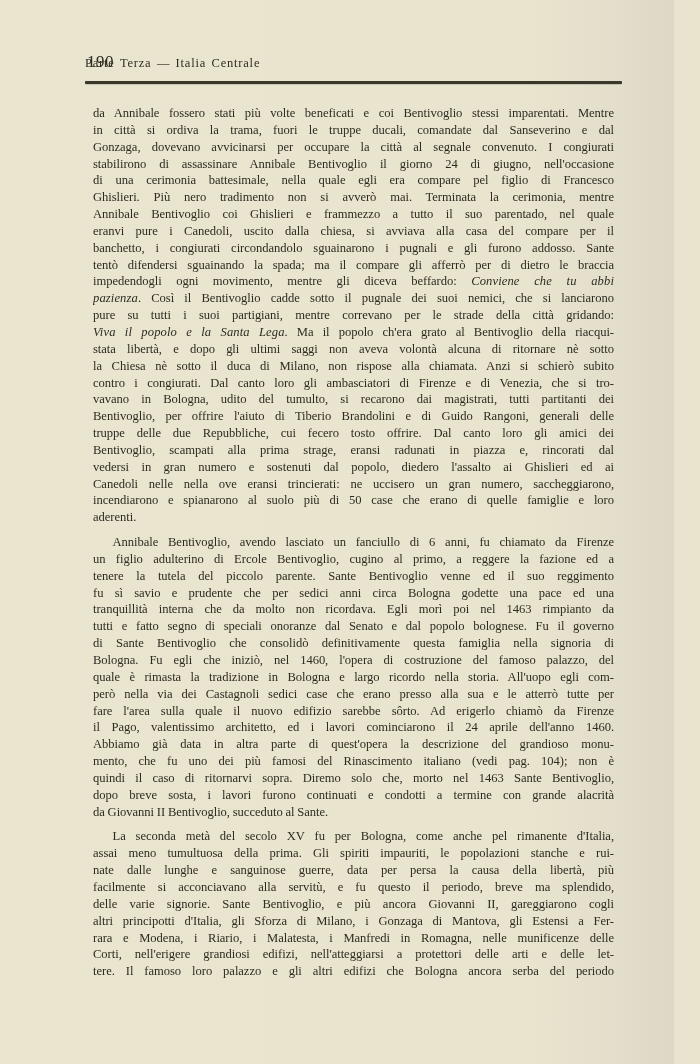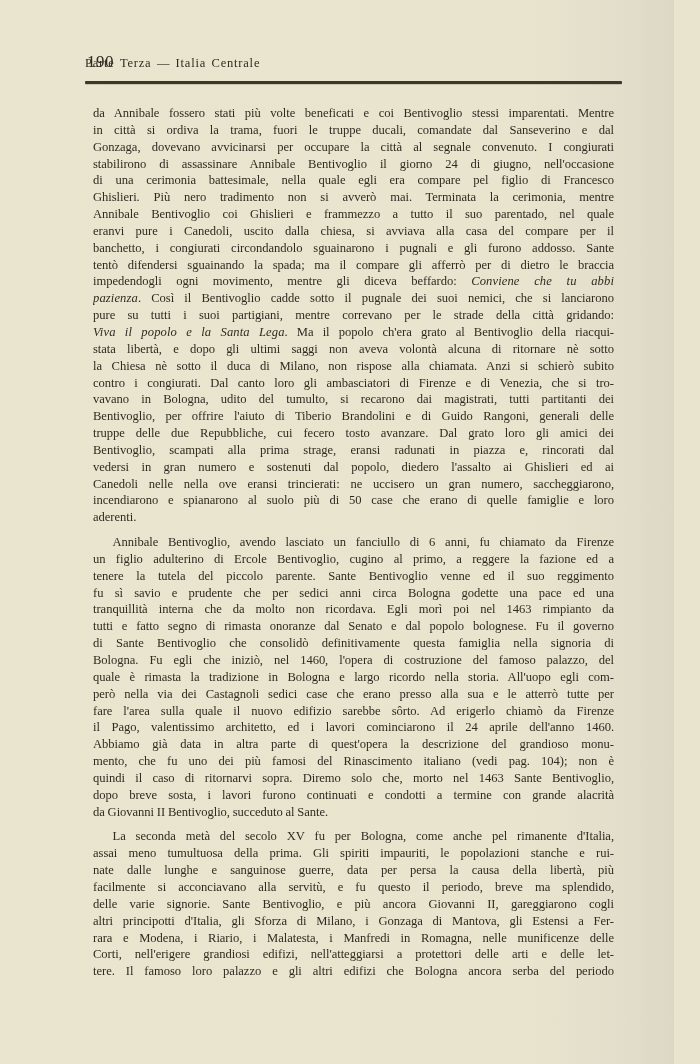--- a/index.html
+++ b/index.html
@@ -108,34 +108,34 @@
         <div class="line"><span>tentò difendersi sguainando la spada; ma il compare gli afferrò per di dietro le braccia</span></div>
         <div class="line"><span>impedendogli ogni movimento, mentre gli diceva beffardo: </span><em>Conviene che tu abbi</em></div>
         <div class="line"><em>pazienza</em><span>. Così il Bentivoglio cadde sotto il pugnale dei suoi nemici, che si lanciarono</span></div>
         <div class="line"><span>pure su tutti i suoi partigiani, mentre correvano per le strade della città gridando:</span></div>
         <div class="line"><em>Viva il popolo e la Santa Lega</em><span>. Ma il popolo ch'era grato al Bentivoglio della riacqui-</span></div>
         <div class="line"><span>stata libertà, e dopo gli ultimi saggi non aveva volontà alcuna di ritornare nè sotto</span></div>
         <div class="line"><span>la Chiesa nè sotto il duca di Milano, non rispose alla chiamata. Anzi si schierò subito</span></div>
         <div class="line"><span>contro i congiurati. Dal canto loro gli ambasciatori di Firenze e di Venezia, che si tro-</span></div>
         <div class="line"><span>vavano in Bologna, udito del tumulto, si recarono dai magistrati, tutti partitanti dei</span></div>
         <div class="line"><span>Bentivoglio, per offrire l'aiuto di Tiberio Brandolini e di Guido Rangoni, generali delle</span></div>
-        <div class="line"><span>truppe delle due Repubbliche, cui fecero tosto avanzare. Dal grato loro gli amici dei</span></div>
+        <div class="line"><span>truppe delle due Repubbliche, cui fecero tosto offrire. Dal canto loro gli amici dei</span></div>
         <div class="line"><span>Bentivoglio, scampati alla prima strage, eransi radunati in piazza e, rincorati dal</span></div>
         <div class="line"><span>vedersi in gran numero e sostenuti dal popolo, diedero l'assalto ai Ghislieri ed ai</span></div>
         <div class="line"><span>Canedoli nelle nella ove eransi trincierati: ne uccisero un gran numero, saccheggiarono,</span></div>
         <div class="line"><span>incendiarono e spianarono al suolo più di 50 case che erano di quelle famiglie e loro</span></div>
         <div class="line flush"><span>aderenti.</span></div>
       </div>
       <div class="para indent">
         <div class="line"><span>Annibale Bentivoglio, avendo lasciato un fanciullo di 6 anni, fu chiamato da Firenze</span></div>
         <div class="line"><span>un figlio adulterino di Ercole Bentivoglio, cugino al primo, a reggere la fazione ed a</span></div>
         <div class="line"><span>tenere la tutela del piccolo parente. Sante Bentivoglio venne ed il suo reggimento</span></div>
         <div class="line"><span>fu sì savio e prudente che per sedici anni circa Bologna godette una pace ed una</span></div>
         <div class="line"><span>tranquillità interna che da molto non ricordava. Egli morì poi nel 1463 rimpianto da</span></div>
-        <div class="line"><span>tutti e fatto segno di rimasta onoranze dal Senato e dal popolo bolognese. Fu il governo</span></div>
+        <div class="line"><span>tutti e fatto segno di speciali onoranze dal Senato e dal popolo bolognese. Fu il governo</span></div>
         <div class="line"><span>di Sante Bentivoglio che consolidò definitivamente questa famiglia nella signoria di</span></div>
         <div class="line"><span>Bologna. Fu egli che iniziò, nel 1460, l'opera di costruzione del famoso palazzo, del</span></div>
         <div class="line"><span>quale è rimasta la tradizione in Bologna e largo ricordo nella storia. All'uopo egli com-</span></div>
         <div class="line"><span>però nella via dei Castagnoli sedici case che erano presso alla sua e le atterrò tutte per</span></div>
         <div class="line"><span>fare l'area sulla quale il nuovo edifizio sarebbe sôrto. Ad erigerlo chiamò da Firenze</span></div>
         <div class="line"><span>il Pago, valentissimo architetto, ed i lavori cominciarono il 24 aprile dell'anno 1460.</span></div>
         <div class="line"><span>Abbiamo già data in altra parte di quest'opera la descrizione del grandioso monu-</span></div>
         <div class="line"><span>mento, che fu uno dei più famosi del Rinascimento italiano (vedi pag. 104); non è</span></div>
         <div class="line"><span>quindi il caso di ritornarvi sopra. Diremo solo che, morto nel 1463 Sante Bentivoglio,</span></div>
         <div class="line"><span>dopo breve sosta, i lavori furono continuati e condotti a termine con grande alacrità</span></div>

